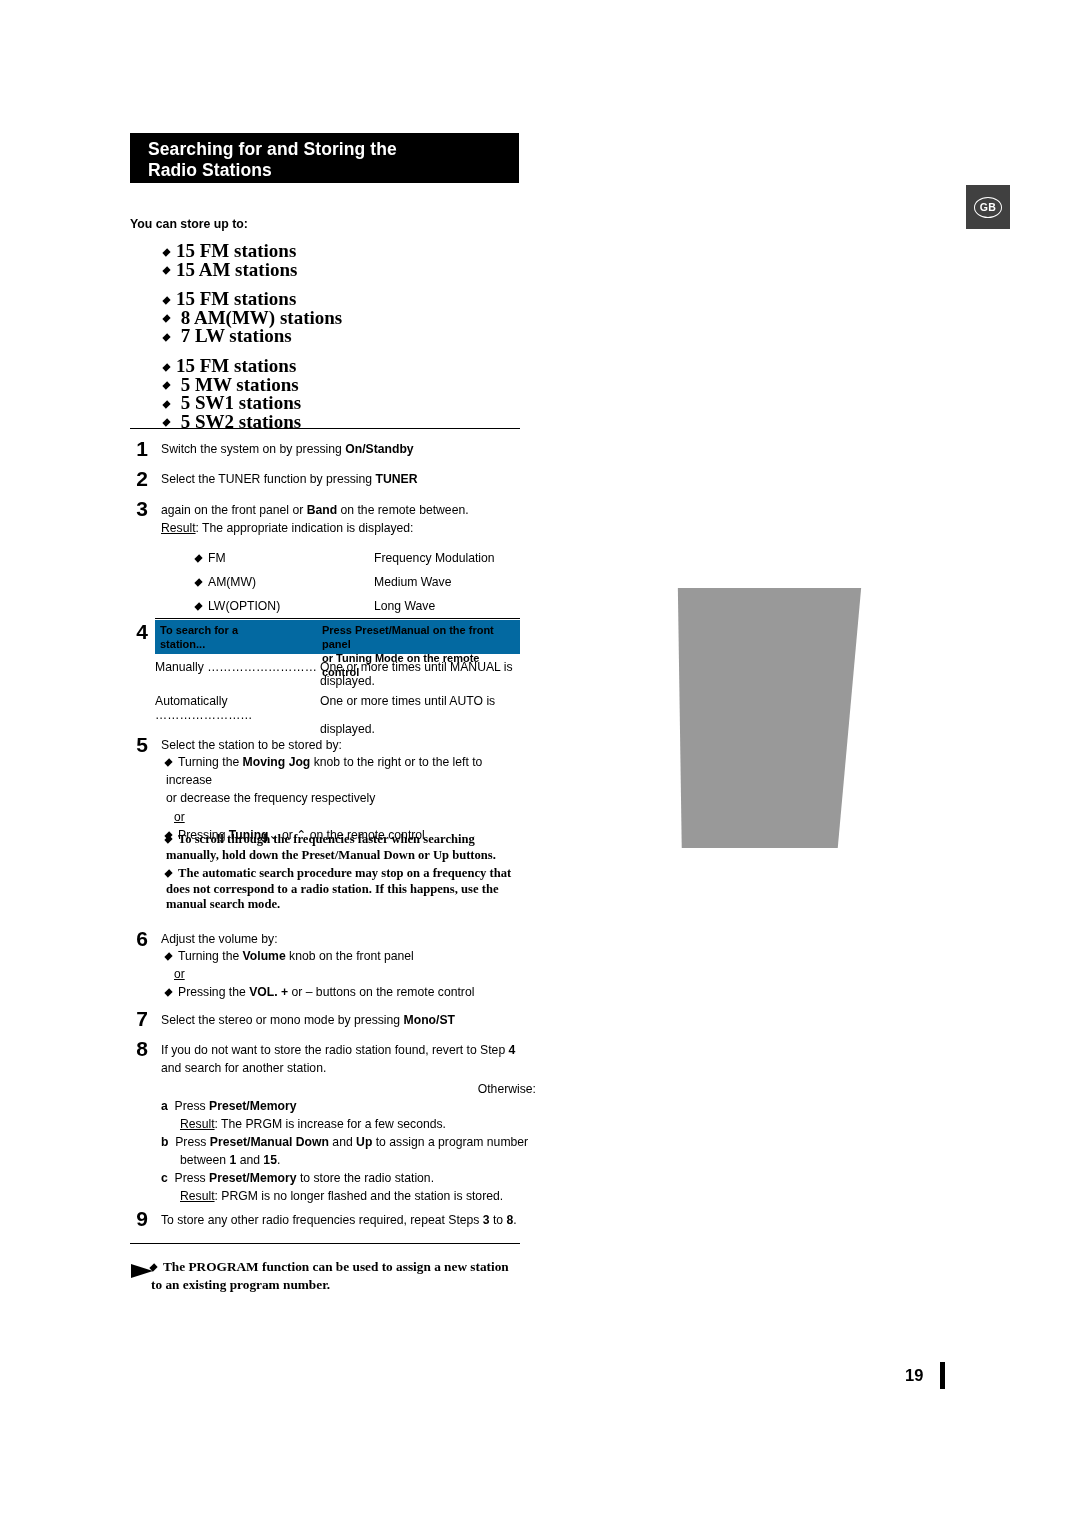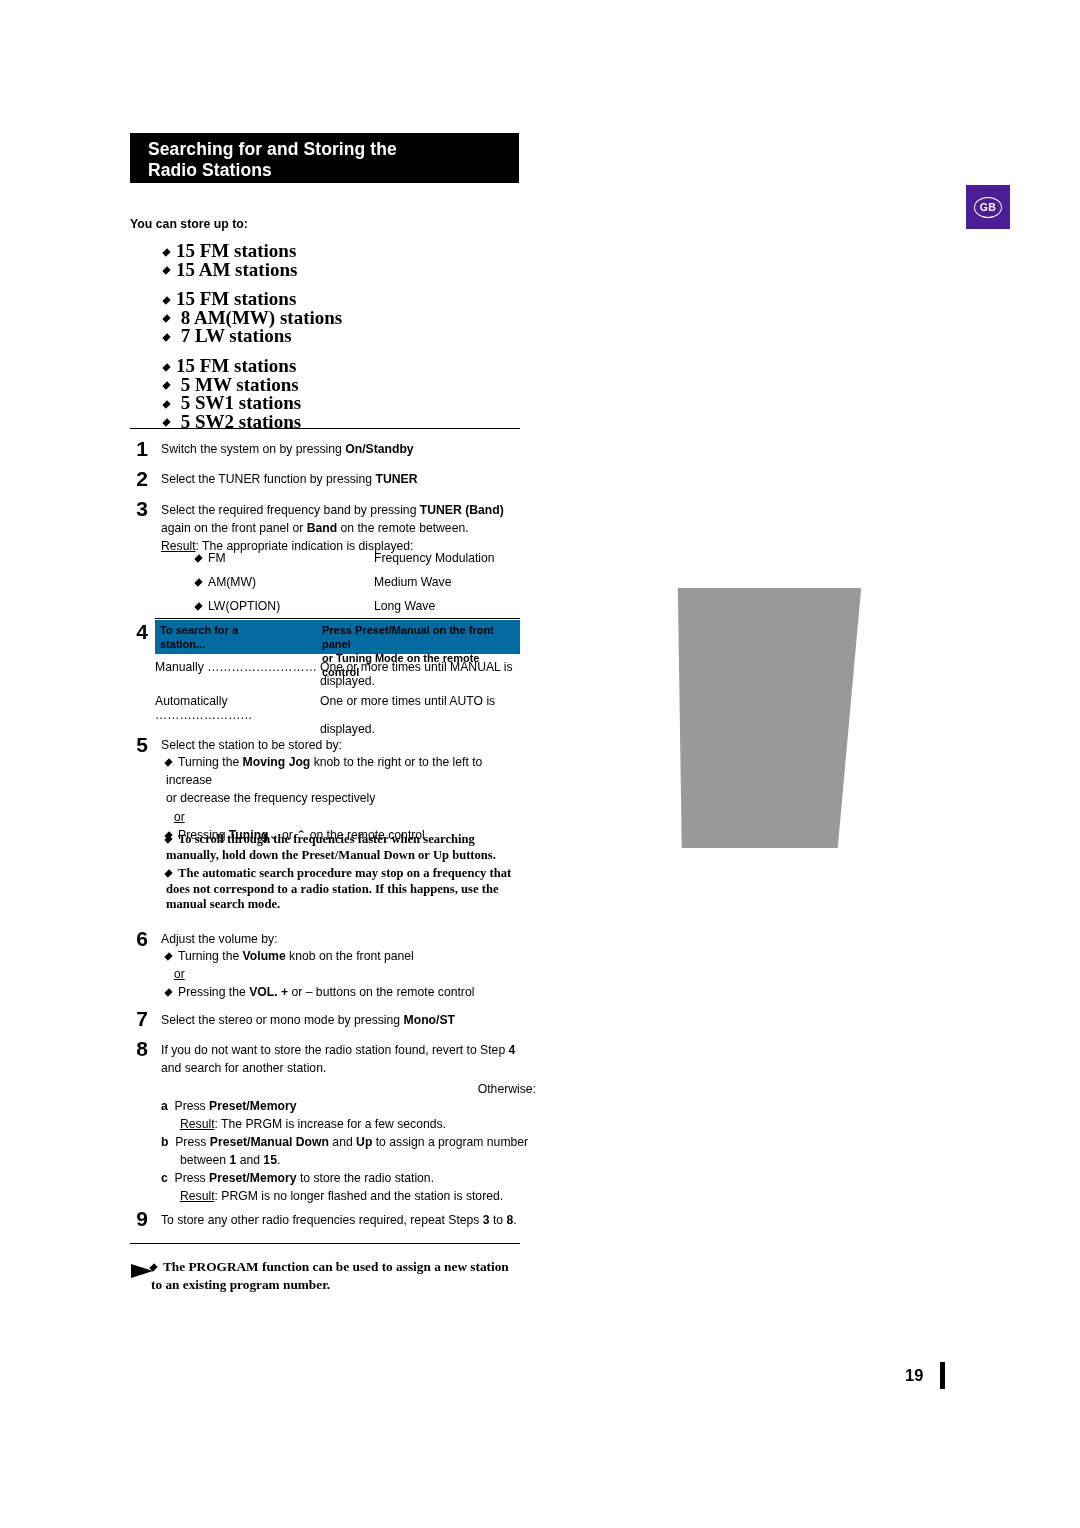--- a/index.html
+++ b/index.html
@@ -35,21 +35,21 @@
     letter-spacing: 0.1px;
   }
 
   
   .gb-badge {
     position: absolute;
     left: 966px;
     top: 185px;
     width: 44px;
     height: 44px;
-    background: #4c1d95;
+    background: #404040;
     display: flex;
     align-items: center;
     justify-content: center;
   }
   .gb-badge .oval {
     width: 26px;
     height: 19px;
     border: 1.6px solid #ffffff;
     border-radius: 50%;
     color: #ffffff;
@@ -278,21 +278,20 @@
   <span>Switch the system on by pressing </span><span class="b">On/Standby</span>
 </div>
 
 <div class="stepnum" style="left:131px; top:467px;">2</div>
 <div class="body-txt" style="left:161px; top:470px; width:360px;">
   <span>Select the TUNER function by pressing </span><span class="b">TUNER</span>
 </div>
 
 <div class="stepnum" style="left:131px; top:497px;">3</div>
 <div class="body-txt" style="left:161px; top:501px; width:370px;">
-  <div><span>Select the required frequency band by pressing </span><span class="b">TUNER (Band)</span></div>
   <div><span>again on the front panel or </span><span class="b">Band</span><span> on the remote between.</span></div>
   <div><span class="u">Result</span><span>: The appropriate indication is displayed:</span></div>
 </div>
 
 <div class="bandtab">
   <div class="r">
     <div class="c1"><span class="diamond sm"></span><span>FM</span></div>
     <div>Frequency Modulation</div>
   </div>
   <div class="r">

